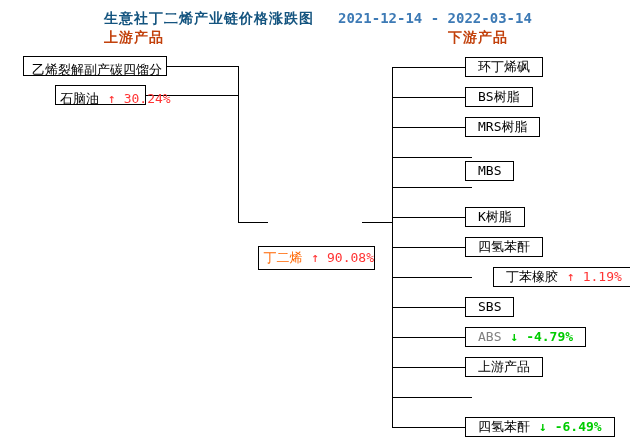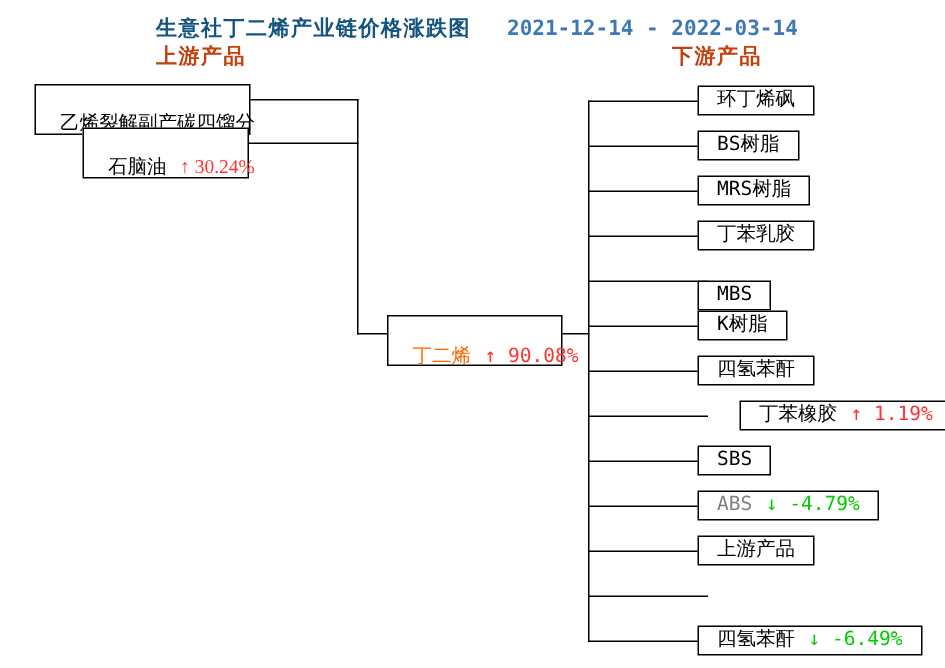--- a/index.html
+++ b/index.html
@@ -16,26 +16,26 @@
   .sec-label{
     position:absolute;top:29px;font-size:14px;font-weight:bold;color:#c2410c;
     white-space:nowrap;letter-spacing:1px;
   }
   .line{position:absolute;background:var(--line,#000);z-index:1;}
   .node{
     position:absolute;box-sizing:border-box;border:1px solid var(--line,#000);
     background:#fff;height:20px;line-height:18px;font-size:13px;
     padding:0 12px;white-space:nowrap;z-index:2;cursor:pointer;
   }
-  .node.centered{text-align:right;padding:16px;font-family:Liberation Serif, serif;}
+  .node.centered{text-align:right;padding:4px;}
   .nm{color:#000;}
   .chg{margin-left:9px;}
   .up{color:var(--up,#ff3333);}
-  .down{color:var(--down,#00cc00);}
-  .center-node{height:24px;line-height:22px;text-align:left;padding:16px;}
+  .down{color:var(--down,#00cc00);font-weight:bold;}
+  .center-node{height:24px;line-height:22px;text-align:right;padding:0;margin-top:36px;}
   .center-nm{color:var(--center-name,#ff6600);}
   .muted{color:var(--muted-name,#808080);}
 </style>
 </head>
 <body>
 
 <div class="canvas">
 
   <div class="title">
     <span>生意社丁二烯产业链价格涨跌图</span><span class="date">2021-12-14 - 2022-03-14</span>
@@ -61,41 +61,38 @@
   <div class="line" style="left:392px;top:277px;width:80px;height:1px"></div>
   <div class="line" style="left:392px;top:307px;width:80px;height:1px"></div>
   <div class="line" style="left:392px;top:337px;width:80px;height:1px"></div>
   <div class="line" style="left:392px;top:367px;width:80px;height:1px"></div>
   <div class="line" style="left:392px;top:397px;width:80px;height:1px"></div>
   <div class="line" style="left:392px;top:427px;width:80px;height:1px"></div>
 
   <div class="node centered" style="left:23px;top:56px;width:144px">
     <span class="nm">乙烯裂解副产碳四馏分</span>
   </div>
-  <div class="node centered" style="left:55px;top:85px;width:111px">
+  <div class="node centered" style="left:55px;top:85px;width:91px">
     <span class="nm">石脑油</span><span class="chg up">↑ 30.24%</span>
   </div>
 
   <div class="node center-node" style="left:258px;top:210px;width:117px">
     <span class="nm center-nm">丁二烯</span><span class="chg up">↑ 90.08%</span>
   </div>
 
   <div class="node" style="left:465px;top:57px">
     <span class="nm">环丁烯砜</span>
   </div>
   <div class="node" style="left:465px;top:87px">
     <span class="nm">BS树脂</span>
   </div>
   <div class="node" style="left:465px;top:117px">
     <span class="nm">MRS树脂</span>
   </div>
-  <div class="node" style="left:465px;top:147px">
-    <span class="nm">丁苯乳胶</span>
-  </div>
-  <div class="node" style="left:465px;top:187px">
+  <div class="node" style="left:465px;top:161px">
     <span class="nm">MBS</span>
   </div>
   <div class="node" style="left:465px;top:207px">
     <span class="nm">K树脂</span>
   </div>
   <div class="node" style="left:465px;top:237px">
     <span class="nm">四氢苯酐</span>
   </div>
   <div class="node" style="left:493px;top:267px">
     <span class="nm">丁苯橡胶</span><span class="chg up">↑ 1.19%</span>

